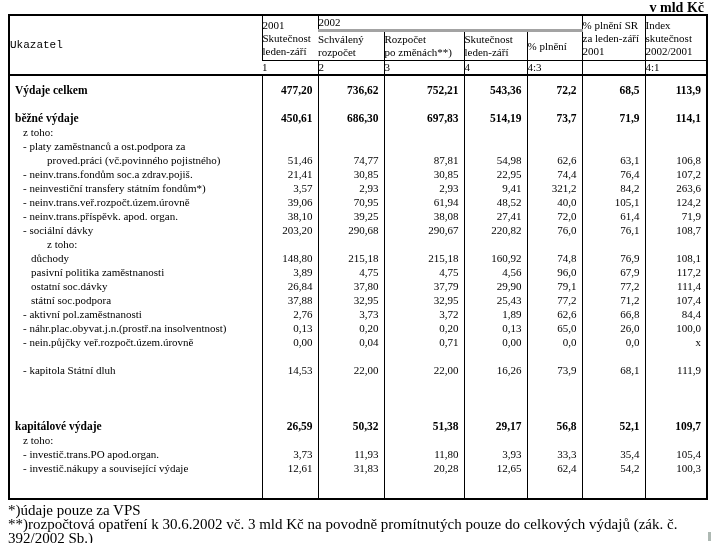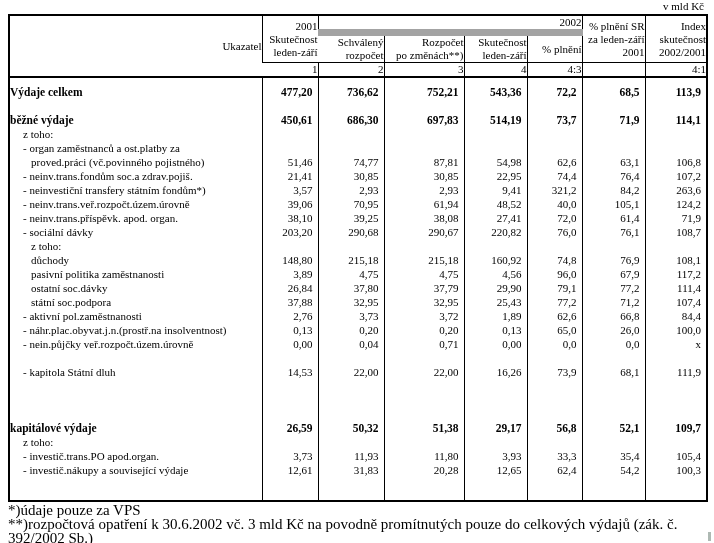--- a/index.html
+++ b/index.html
@@ -7,57 +7,57 @@
     width: 714px; height: 543px;
     background: #ffffff;
     font-family: "Liberation Serif", "DejaVu Serif", serif;
     color: #000;
     position: relative;
     overflow: hidden;
   }
   .unit-label {
     position: absolute;
     top: 0px; right: 10px;
-    font-size: 11px;
-    font-weight: normal;
+    font-size: 14px;
+    font-weight: bold;
   }
   table.budget {
     position: absolute;
     left: 8px; top: 14px;
     border-collapse: collapse;
     table-layout: fixed;
     width: 698px;
     border: 2px solid #000;
   }
   td { margin: 0; padding: 0; overflow: hidden; white-space: nowrap; }
   td + td { border-left: 1px solid #000; }
 
   
   thead td {
-    text-align: right;
+    text-align: left;
     vertical-align: middle;
     font-size: 11px;
     line-height: 13px;
   }
   tr.h-group { height: 14px; }
   tr.h-labels { height: 30px; margin-top: 18px; }
   tr.h-nums  { height: 14px; }
   tr.h-nums td { border-top: 1px solid #000; border-bottom: 2px solid #000; }
-  td.c-ukazatel { border-bottom: 2px solid #000; }
-  td.group-2002 { border-bottom: 7px solid #a3a3a3; }
+  td.c-ukazatel { border-bottom: 2px solid #000; font-family: Liberation Mono, monospace; }
+  td.group-2002 { border-bottom: 3px solid #a3a3a3; }
 
   
   tbody tr { height: 14px; }
   tbody td { font-size: 11px; line-height: 13px; vertical-align: middle; }
   td.lab { text-align: left; }
   td.val { text-align: right; padding-right: 5px; }
   tr.bold td { font-weight: bold; font-size: 11.5px; }
-  .ind0 { }
+  .ind0 { padding-left: 5px; }
   .ind1 { padding-left: 13px; }
-  .ind2 { padding-left: 21px; }
+  .ind2 { padding-left: 37px; }
   .ind3 { padding-left: 21px; }
   tr.sp8  { height: 8px; }
   tr.sp24 { height: 24px; }
 
   
   .footnotes {
     position: absolute;
     left: 8px; top: 503px;
     font-size: 15px;
     line-height: 14px;
@@ -182,21 +182,21 @@
         <td class="lab ind1">z toho:</td>
         <td class="val"></td>
         <td class="val"></td>
         <td class="val"></td>
         <td class="val"></td>
         <td class="val"></td>
         <td class="val"></td>
         <td class="val"></td>
       </tr>
       <tr>
-        <td class="lab ind1">- organ zaměstnanců a ost.platby za</td>
+        <td class="lab ind1">- platy zaměstnanců a ost.podpora za</td>
         <td class="val"></td>
         <td class="val"></td>
         <td class="val"></td>
         <td class="val"></td>
         <td class="val"></td>
         <td class="val"></td>
         <td class="val"></td>
       </tr>
       <tr>
         <td class="lab ind2">proved.práci (vč.povinného pojistného)</td>

